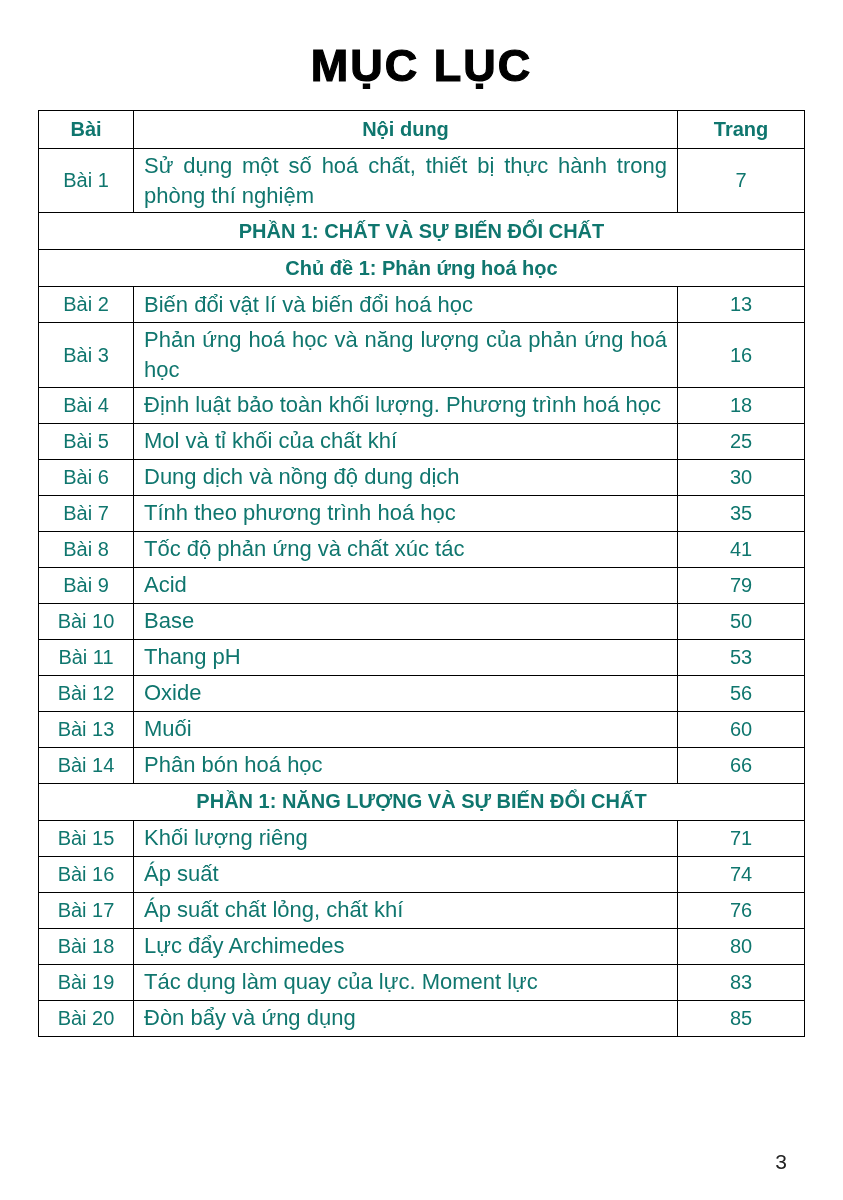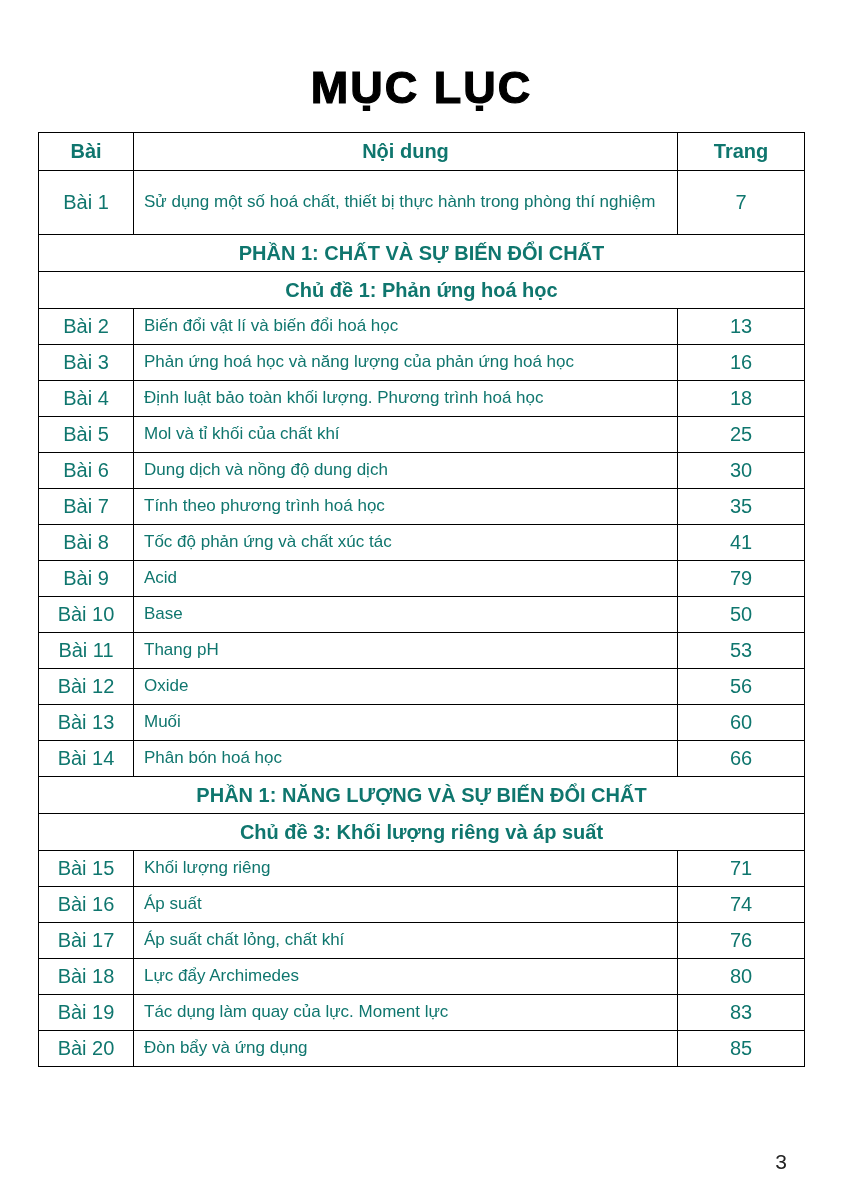--- a/index.html
+++ b/index.html
@@ -11,21 +11,21 @@
     position: relative;
     width: 843px;
     height: 1200px;
     margin: 0 auto;
     background: #ffffff;
     font-family: "Liberation Sans", sans-serif;
     color: #111111;
     overflow: hidden;
   }
   .title {
-    padding-top: 62px;
+    padding-top: 40px;
     text-align: center;
     font-size: 45px;
     font-weight: 900;
     letter-spacing: 2px;
     color: #000000;
     -webkit-text-stroke: 1.2px #000000;
   }
   table.toc {
     border-collapse: collapse;
     table-layout: fixed;
@@ -46,21 +46,21 @@
     text-align: center;
     font-size: 20px;
   }
   td.cell-lesson {
     text-align: center;
     height: 36px;
     white-space: nowrap;
   }
   td.cell-content {
     text-align: justify;
-    font-size: 17px;
+    font-size: 22px;
     padding-left: 13px;
     padding-right: 13px;
     line-height: 1.35;
     margin-top: 44px;
   }
   td.cell-page {
     text-align: center;
   }
   tr.tall td {
     height: 64px;
@@ -175,23 +175,20 @@
         </tr>
         <tr>
           <td class="cell-lesson">Bài 14</td>
           <td class="cell-content">Phân bón hoá học</td>
           <td class="cell-page">66</td>
         </tr>
         <tr>
           <td colspan="3" class="section">PHẦN 1: NĂNG LƯỢNG VÀ SỰ BIẾN ĐỔI CHẤT</td>
         </tr>
         <tr>
-          <td colspan="3" class="section">Chủ đề 3: Khối lượng riêng và áp suất</td>
-        </tr>
-        <tr>
           <td class="cell-lesson">Bài 15</td>
           <td class="cell-content">Khối lượng riêng</td>
           <td class="cell-page">71</td>
         </tr>
         <tr>
           <td class="cell-lesson">Bài 16</td>
           <td class="cell-content">Áp suất</td>
           <td class="cell-page">74</td>
         </tr>
         <tr>

